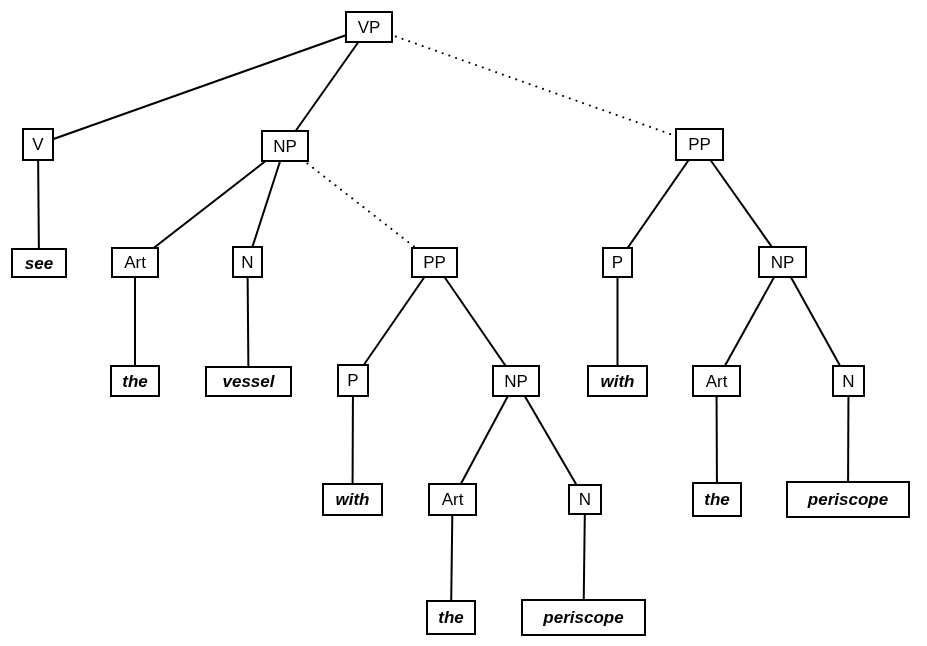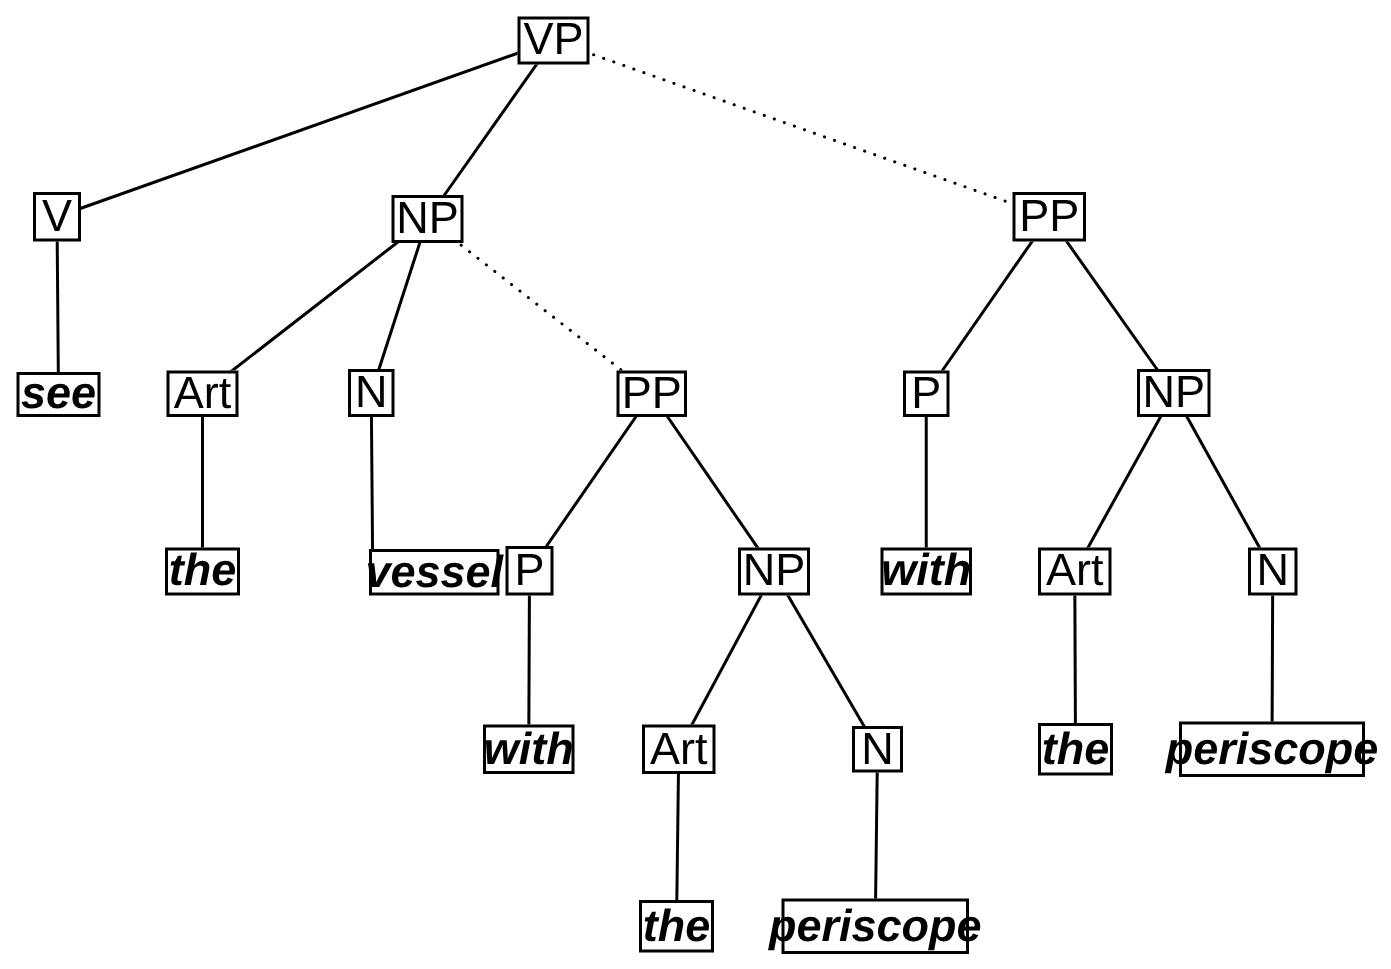--- a/index.html
+++ b/index.html
@@ -33,21 +33,21 @@
   }
   .node {
     position: absolute;
     box-sizing: border-box;
     border: 2px solid #000000;
     background: #ffffff;
     color: #000000;
     display: flex;
     align-items: center;
     justify-content: center;
-    font-size: 30px;
+    font-size: 17px;
     line-height: 1;
     white-space: nowrap;
   }
   .node.leaf {
     font-style: italic;
     font-weight: bold;
   }
 </style>
 </head>
 <body>
@@ -83,21 +83,21 @@
       <div class="node" style="left: 22px; top: 128px; width: 32px; height: 33px; border-color: rgb(0, 0, 0); background: rgb(255, 255, 255); color: rgb(0, 0, 0);">V</div>
       <div class="node" style="left: 261px; top: 130px; width: 48px; height: 32px; border-color: rgb(0, 0, 0); background: rgb(255, 255, 255); color: rgb(0, 0, 0);">NP</div>
       <div class="node" style="left: 675px; top: 128px; width: 49px; height: 33px; border-color: rgb(0, 0, 0); background: rgb(255, 255, 255); color: rgb(0, 0, 0);">PP</div>
       <div class="node leaf" style="left: 11px; top: 248px; width: 56px; height: 30px; border-color: rgb(0, 0, 0); background: rgb(255, 255, 255); color: rgb(0, 0, 0);">see</div>
       <div class="node" style="left: 111px; top: 247px; width: 48px; height: 31px; border-color: rgb(0, 0, 0); background: rgb(255, 255, 255); color: rgb(0, 0, 0);">Art</div>
       <div class="node" style="left: 232px; top: 246px; width: 31px; height: 32px; border-color: rgb(0, 0, 0); background: rgb(255, 255, 255); color: rgb(0, 0, 0);">N</div>
       <div class="node" style="left: 411px; top: 247px; width: 47px; height: 31px; border-color: rgb(0, 0, 0); background: rgb(255, 255, 255); color: rgb(0, 0, 0);">PP</div>
       <div class="node" style="left: 602px; top: 247px; width: 31px; height: 31px; border-color: rgb(0, 0, 0); background: rgb(255, 255, 255); color: rgb(0, 0, 0);">P</div>
       <div class="node" style="left: 758px; top: 246px; width: 49px; height: 32px; border-color: rgb(0, 0, 0); background: rgb(255, 255, 255); color: rgb(0, 0, 0);">NP</div>
       <div class="node leaf" style="left: 110px; top: 365px; width: 50px; height: 32px; border-color: rgb(0, 0, 0); background: rgb(255, 255, 255); color: rgb(0, 0, 0);">the</div>
-      <div class="node leaf" style="left: 205px; top: 366px; width: 87px; height: 31px; border-color: rgb(0, 0, 0); background: rgb(255, 255, 255); color: rgb(0, 0, 0); margin-left: 41px;">vessel</div>
+      <div class="node leaf" style="left: 205px; top: 366px; width: 87px; height: 31px; border-color: rgb(0, 0, 0); background: rgb(255, 255, 255); color: rgb(0, 0, 0);">vessel</div>
       <div class="node" style="left: 337px; top: 364px; width: 32px; height: 33px; border-color: rgb(0, 0, 0); background: rgb(255, 255, 255); color: rgb(0, 0, 0);">P</div>
       <div class="node" style="left: 492px; top: 365px; width: 48px; height: 32px; border-color: rgb(0, 0, 0); background: rgb(255, 255, 255); color: rgb(0, 0, 0);">NP</div>
       <div class="node leaf" style="left: 587px; top: 365px; width: 61px; height: 32px; border-color: rgb(0, 0, 0); background: rgb(255, 255, 255); color: rgb(0, 0, 0);">with</div>
       <div class="node" style="left: 692px; top: 365px; width: 49px; height: 32px; border-color: rgb(0, 0, 0); background: rgb(255, 255, 255); color: rgb(0, 0, 0);">Art</div>
       <div class="node" style="left: 832px; top: 365px; width: 33px; height: 32px; border-color: rgb(0, 0, 0); background: rgb(255, 255, 255); color: rgb(0, 0, 0);">N</div>
       <div class="node leaf" style="left: 322px; top: 483px; width: 61px; height: 33px; border-color: rgb(0, 0, 0); background: rgb(255, 255, 255); color: rgb(0, 0, 0);">with</div>
       <div class="node" style="left: 428px; top: 483px; width: 49px; height: 33px; border-color: rgb(0, 0, 0); background: rgb(255, 255, 255); color: rgb(0, 0, 0);">Art</div>
       <div class="node" style="left: 568px; top: 484px; width: 34px; height: 31px; border-color: rgb(0, 0, 0); background: rgb(255, 255, 255); color: rgb(0, 0, 0);">N</div>
       <div class="node leaf" style="left: 692px; top: 482px; width: 50px; height: 35px; border-color: rgb(0, 0, 0); background: rgb(255, 255, 255); color: rgb(0, 0, 0);">the</div>
       <div class="node leaf" style="left: 786px; top: 481px; width: 124px; height: 37px; border-color: rgb(0, 0, 0); background: rgb(255, 255, 255); color: rgb(0, 0, 0);">periscope</div>

